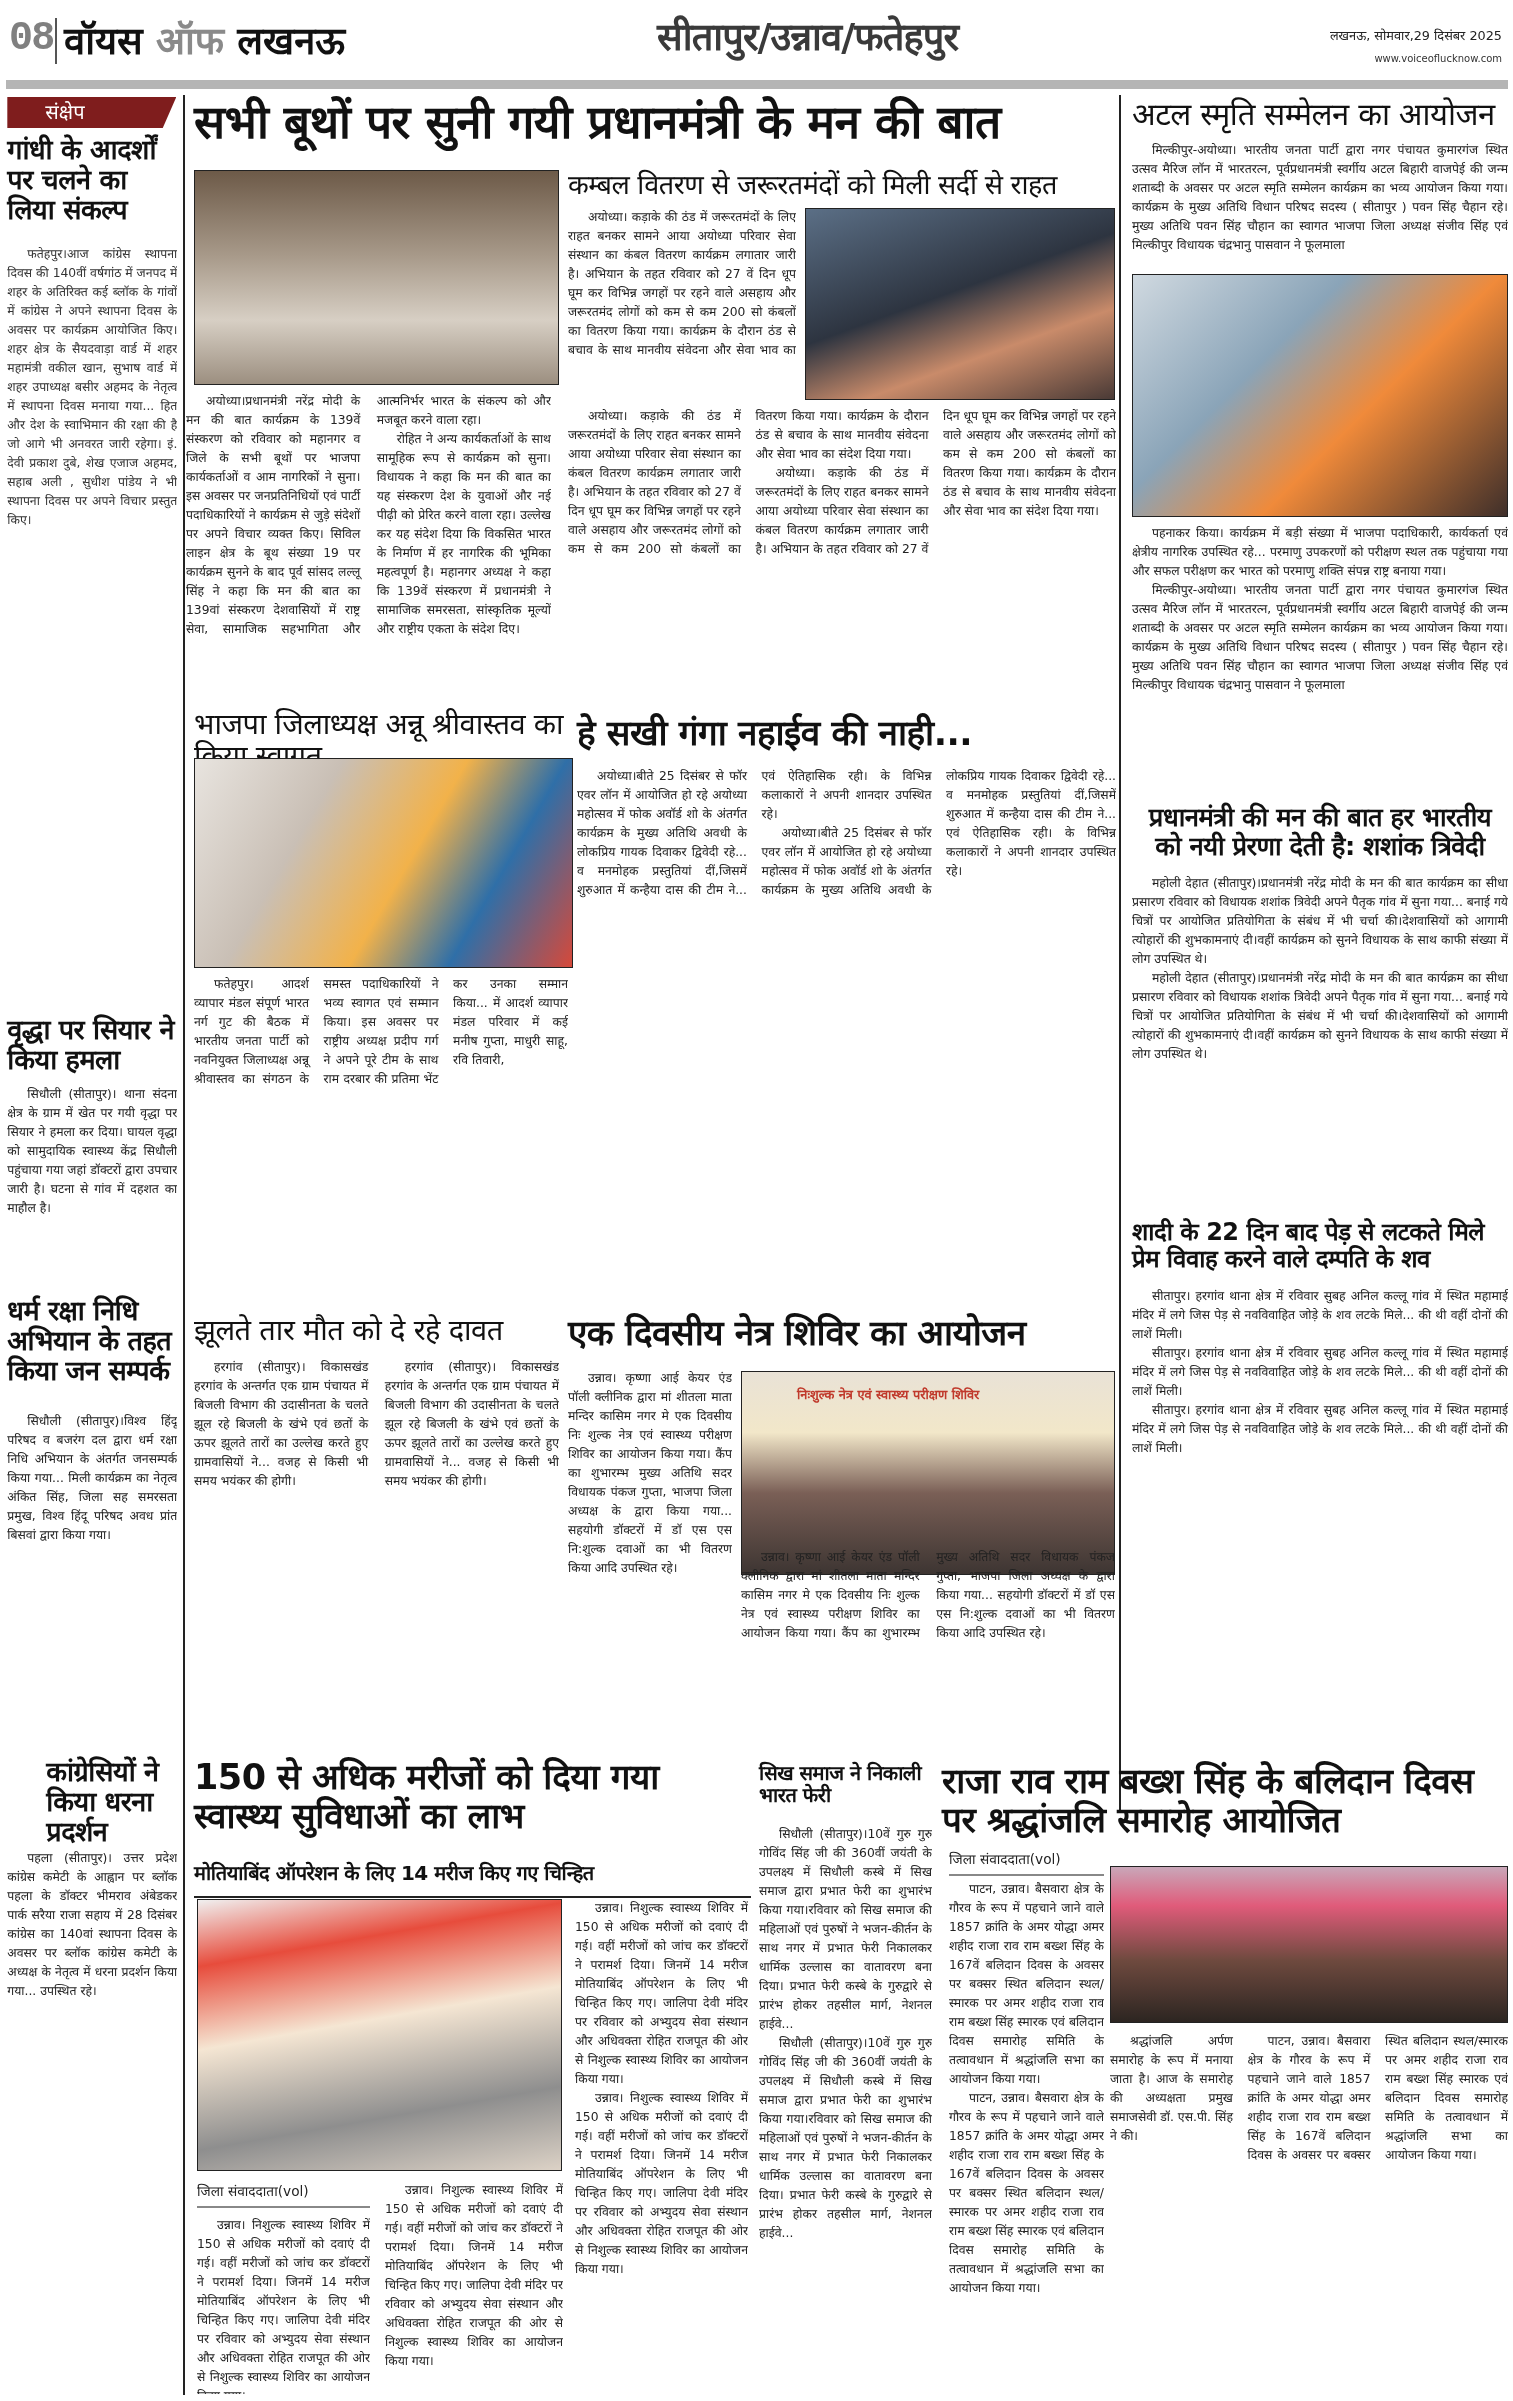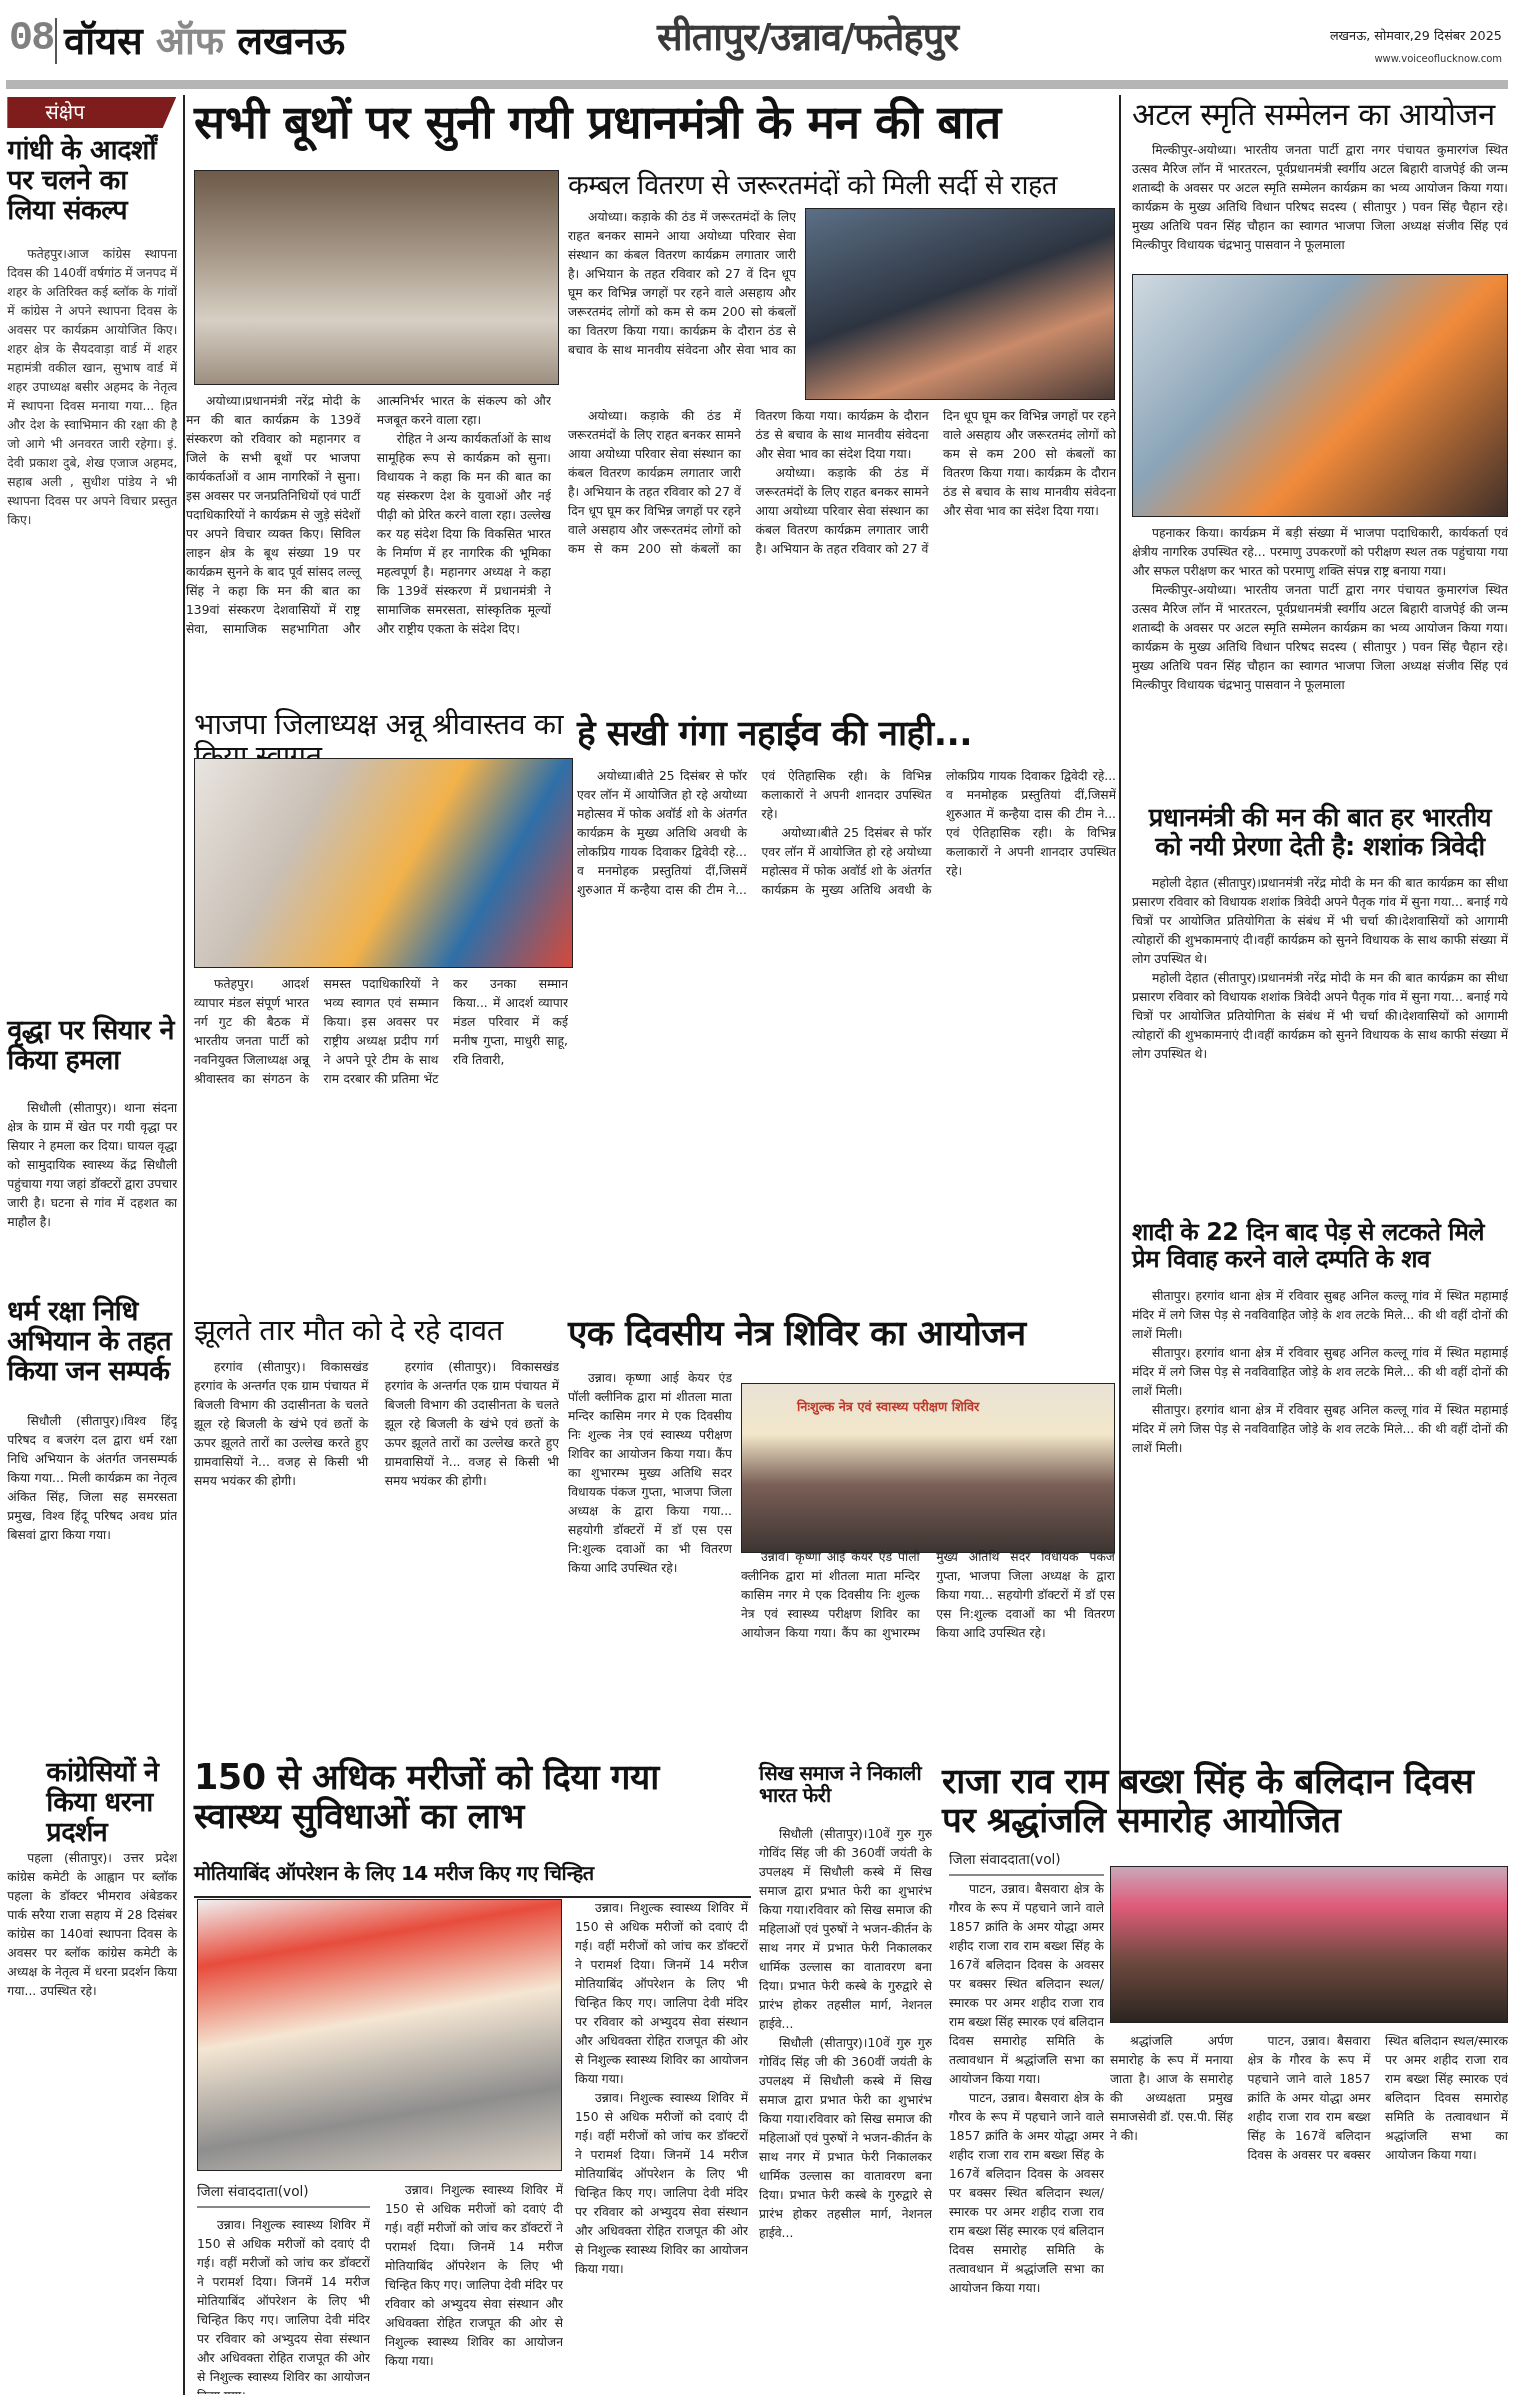--- a/index.html
+++ b/index.html
@@ -48,21 +48,21 @@
 
 <div class="abs" style="left:7.3px; top:135px; width:170px;">
   <div class="headline" style="font-size:27px;">गांधी के आदर्शों पर चलने का लिया संकल्प</div>
   <div class="body-text filler" style="margin-top:19px; height:758px; overflow:hidden;">
       <p>फतेहपुर।आज कांग्रेस स्थापना दिवस की 140वीं वर्षगांठ में जनपद में शहर के अतिरिक्त कई ब्लॉक के गांवों में कांग्रेस ने अपने स्थापना दिवस के अवसर पर कार्यक्रम आयोजित किए।शहर क्षेत्र के सैयदवाड़ा वार्ड में शहर महामंत्री वकील खान, सुभाष वार्ड में शहर उपाध्यक्ष बसीर अहमद के नेतृत्व में स्थापना दिवस मनाया गया... हित और देश के स्वाभिमान की रक्षा की है जो आगे भी अनवरत जारी रहेगा। इं. देवी प्रकाश दुबे, शेख एजाज अहमद, सहाब अली , सुधीश पांडेय ने भी स्थापना दिवस पर अपने विचार प्रस्तुत किए।</p>
     </div>
 </div>
 
 <div class="abs" style="left:7.3px; top:1015px; width:170px;">
   <div class="headline" style="font-size:27px;">वृद्धा पर सियार ने किया हमला</div>
-  <div class="body-text" style="margin-top:24px; height:173px; overflow:hidden;">
+  <div class="body-text" style="margin-top:10px; height:173px; overflow:hidden;">
       <p>सिधौली (सीतापुर)। थाना संदना क्षेत्र के ग्राम में खेत पर गयी वृद्धा पर सियार ने हमला कर दिया। घायल वृद्धा को सामुदायिक स्वास्थ्य केंद्र सिधौली पहुंचाया गया जहां डॉक्टरों द्वारा उपचार जारी है। घटना से गांव में दहशत का माहौल है।</p>
     </div>
 </div>
 
 <div class="abs" style="left:7.3px; top:1296px; width:170px;">
   <div class="headline" style="font-size:27px;">धर्म रक्षा निधि अभियान के तहत किया जन सम्पर्क</div>
   <div class="body-text" style="margin-top:25px; height:292px; overflow:hidden;">
       <p>सिधौली (सीतापुर)।विश्व हिंदू परिषद व बजरंग दल द्वारा धर्म रक्षा निधि अभियान के अंतर्गत जनसम्पर्क किया गया... मिली कार्यक्रम का नेतृत्व अंकित सिंह, जिला सह समरसता प्रमुख, विश्व हिंदू परिषद अवध प्रांत बिसवां द्वारा किया गया।</p>
     </div>
 </div>
@@ -128,21 +128,21 @@
       <p>हरगांव (सीतापुर)। विकासखंड हरगांव के अन्तर्गत एक ग्राम पंचायत में बिजली विभाग की उदासीनता के चलते झूल रहे बिजली के खंभे एवं छतों के ऊपर झूलते तारों का उल्लेख करते हुए ग्रामवासियों ने... वजह से किसी भी समय भयंकर की होगी।</p>
     </div>
 </div>
 
 <div class="abs headline" style="left:568px; top:1314px; width:548px; font-size:35px;">एक दिवसीय नेत्र शिविर का आयोजन</div>
 <div class="abs" style="left:568px; top:1369px; width:164px; height:374px; overflow:hidden;">
   <div class="body-text">
       <p>उन्नाव। कृष्णा आई केयर एंड पॉली क्लीनिक द्वारा मां शीतला माता मन्दिर कासिम नगर मे एक दिवसीय निः शुल्क नेत्र एवं स्वास्थ्य परीक्षण शिविर का आयोजन किया गया। कैंप का शुभारम्भ मुख्य अतिथि सदर विधायक पंकज गुप्ता, भाजपा जिला अध्यक्ष के द्वारा किया गया... सहयोगी डॉक्टरों में डॉ एस एस नि:शुल्क दवाओं का भी वितरण किया आदि उपस्थित रहे।</p>
     </div>
 </div>
-<div class="abs photo" style="left:741px; top:1371px; width:374px; height:170px;margin-top:12px;">
+<div class="abs photo" style="left:741px; top:1371px; width:374px; height:204px;">
   <div class="ph-inner" style="background: linear-gradient(180deg, #e9e2d6 0%, #f2e7c9 30%, #7a5f56 60%, #3d3532 100%); position:relative;">
     <div style="position:absolute; left:55px; top:12.8px; font-size:12.8px; color:#c0392b; font-weight:700;">निःशुल्क नेत्र एवं स्वास्थ्य परीक्षण शिविर</div>
   </div>
 </div>
 <div class="abs" style="left:741px; top:1548px; width:374px; height:195px; overflow:hidden;">
   <div class="body-text cols2">
       <p>उन्नाव। कृष्णा आई केयर एंड पॉली क्लीनिक द्वारा मां शीतला माता मन्दिर कासिम नगर मे एक दिवसीय निः शुल्क नेत्र एवं स्वास्थ्य परीक्षण शिविर का आयोजन किया गया। कैंप का शुभारम्भ मुख्य अतिथि सदर विधायक पंकज गुप्ता, भाजपा जिला अध्यक्ष के द्वारा किया गया... सहयोगी डॉक्टरों में डॉ एस एस नि:शुल्क दवाओं का भी वितरण किया आदि उपस्थित रहे।</p>
     </div>
 </div>
 

